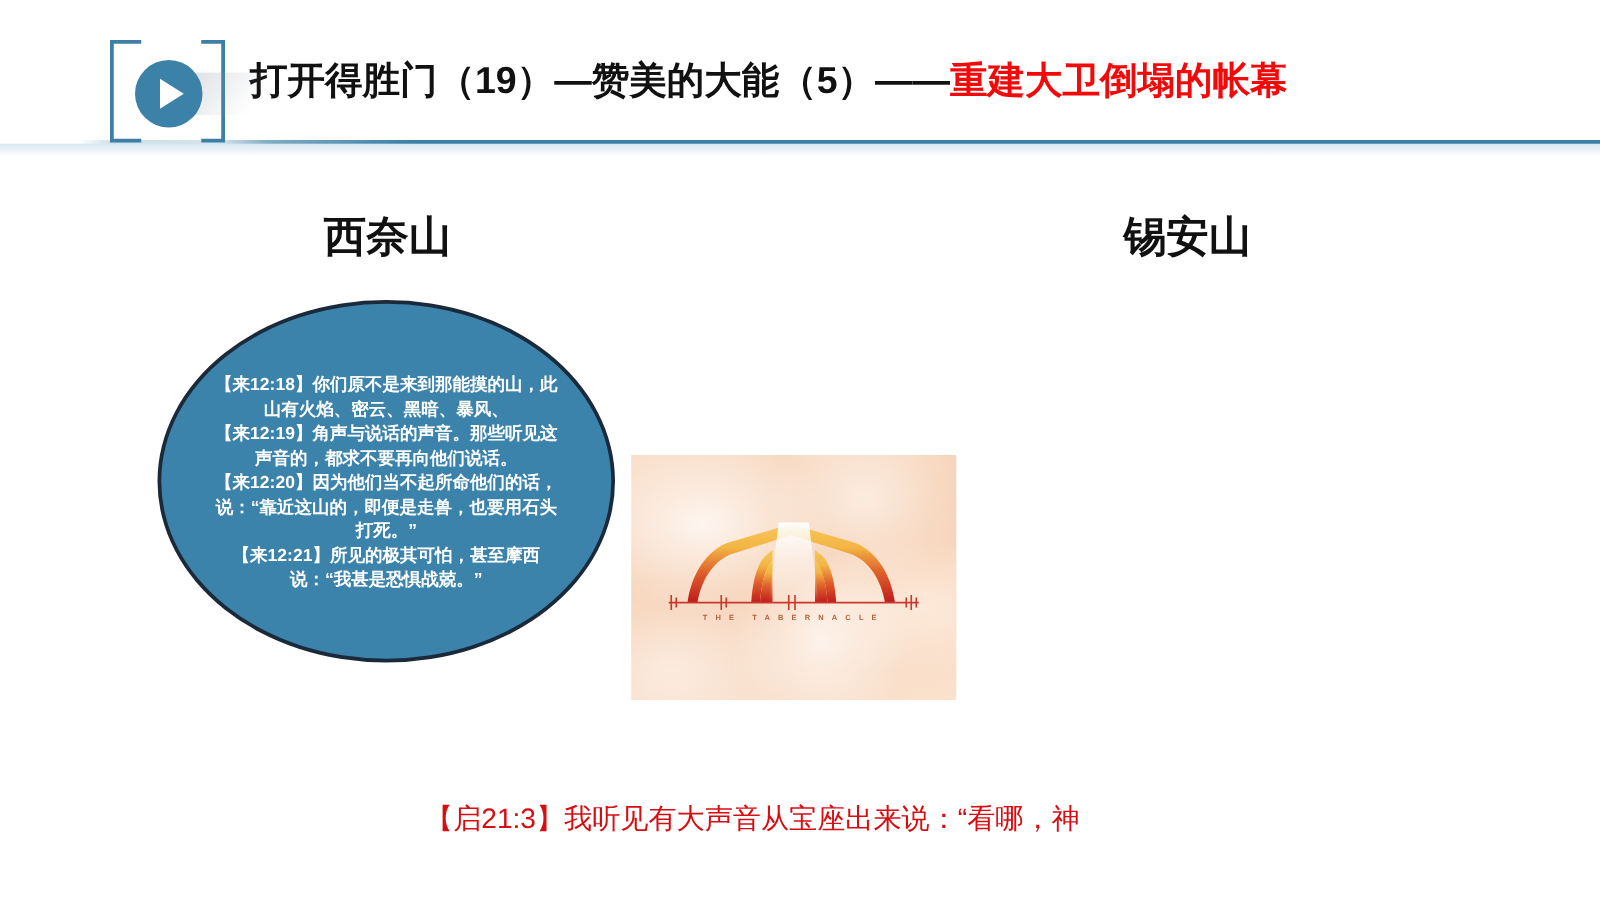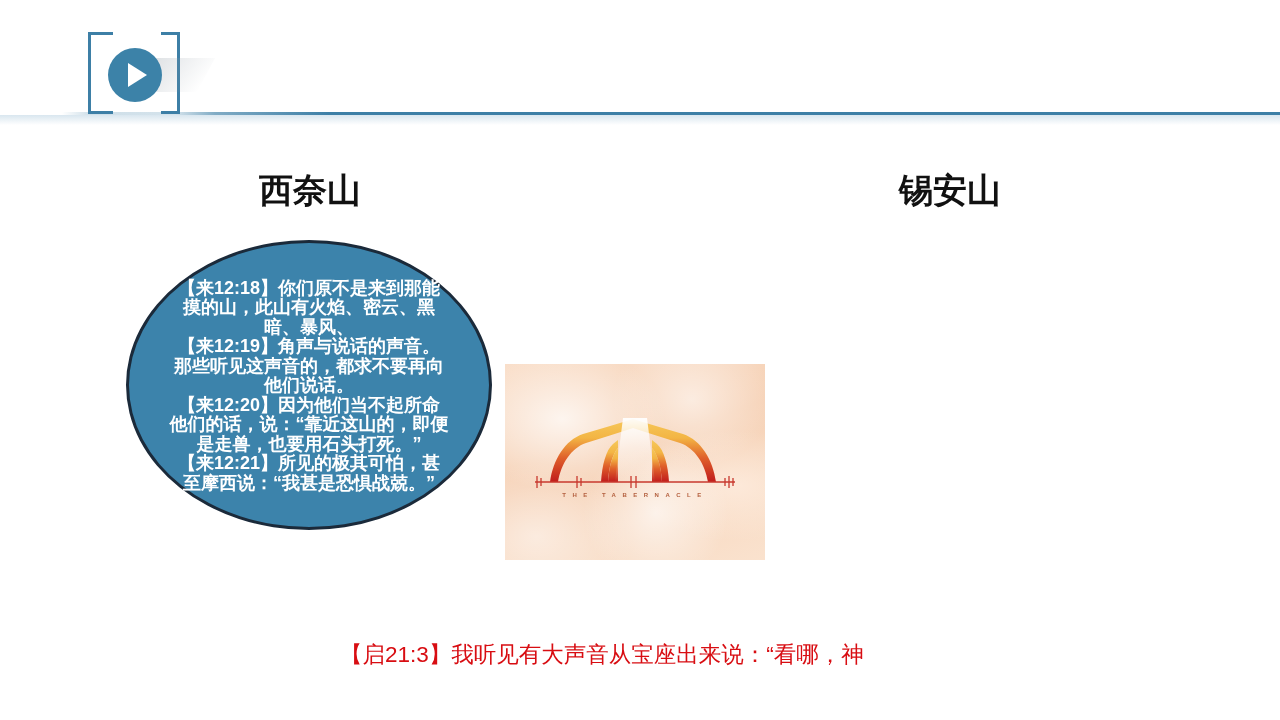--- a/index.html
+++ b/index.html
@@ -152,21 +152,21 @@
     z-index: 4;
   }
 
   .ellipse-text {
     text-align: center;
     font-weight: bold;
   }
   .ellipse.left .ellipse-text {
     width: 280px;
     color: #ffffff;
-    font-size: 18px;
+    font-size: 14px;
     line-height: 19.5px;
     letter-spacing: 0px;
     margin-top: 2px;
   }
   .ellipse.right .ellipse-text {
     width: 290px;
     color: #e8f326;
     font-size: 19px;
     line-height: 27px;
     margin-top: 20px;
@@ -242,20 +242,23 @@
 <body>
 
 <div class="slide">
 
   <div class="title-frame"></div>
   <div class="play-shadow"></div>
   <div class="play-badge">
     <div class="tri"></div>
   </div>
 
+  <div class="slide-title">
+    <span>打开得胜门（19）—赞美的大能（5）——</span><span class="accent">重建大卫倒塌的帐幕</span>
+  </div>
 
   <div class="title-rule-glow"></div>
   <div class="title-rule"></div>
 
   <div class="col-heading left">西奈山</div>
   <div class="col-heading right">锡安山</div>
 
   <div class="ellipse left">
     <div class="ellipse-text">【来12:18】你们原不是来到那能摸的山，此山有火焰、密云、黑暗、暴风、<br>【来12:19】角声与说话的声音。那些听见这声音的，都求不要再向他们说话。<br>【来12:20】因为他们当不起所命他们的话，说：“靠近这山的，即便是走兽，也要用石头打死。”<br>【来12:21】所见的极其可怕，甚至摩西说：“我甚是恐惧战兢。”</div>
   </div>

